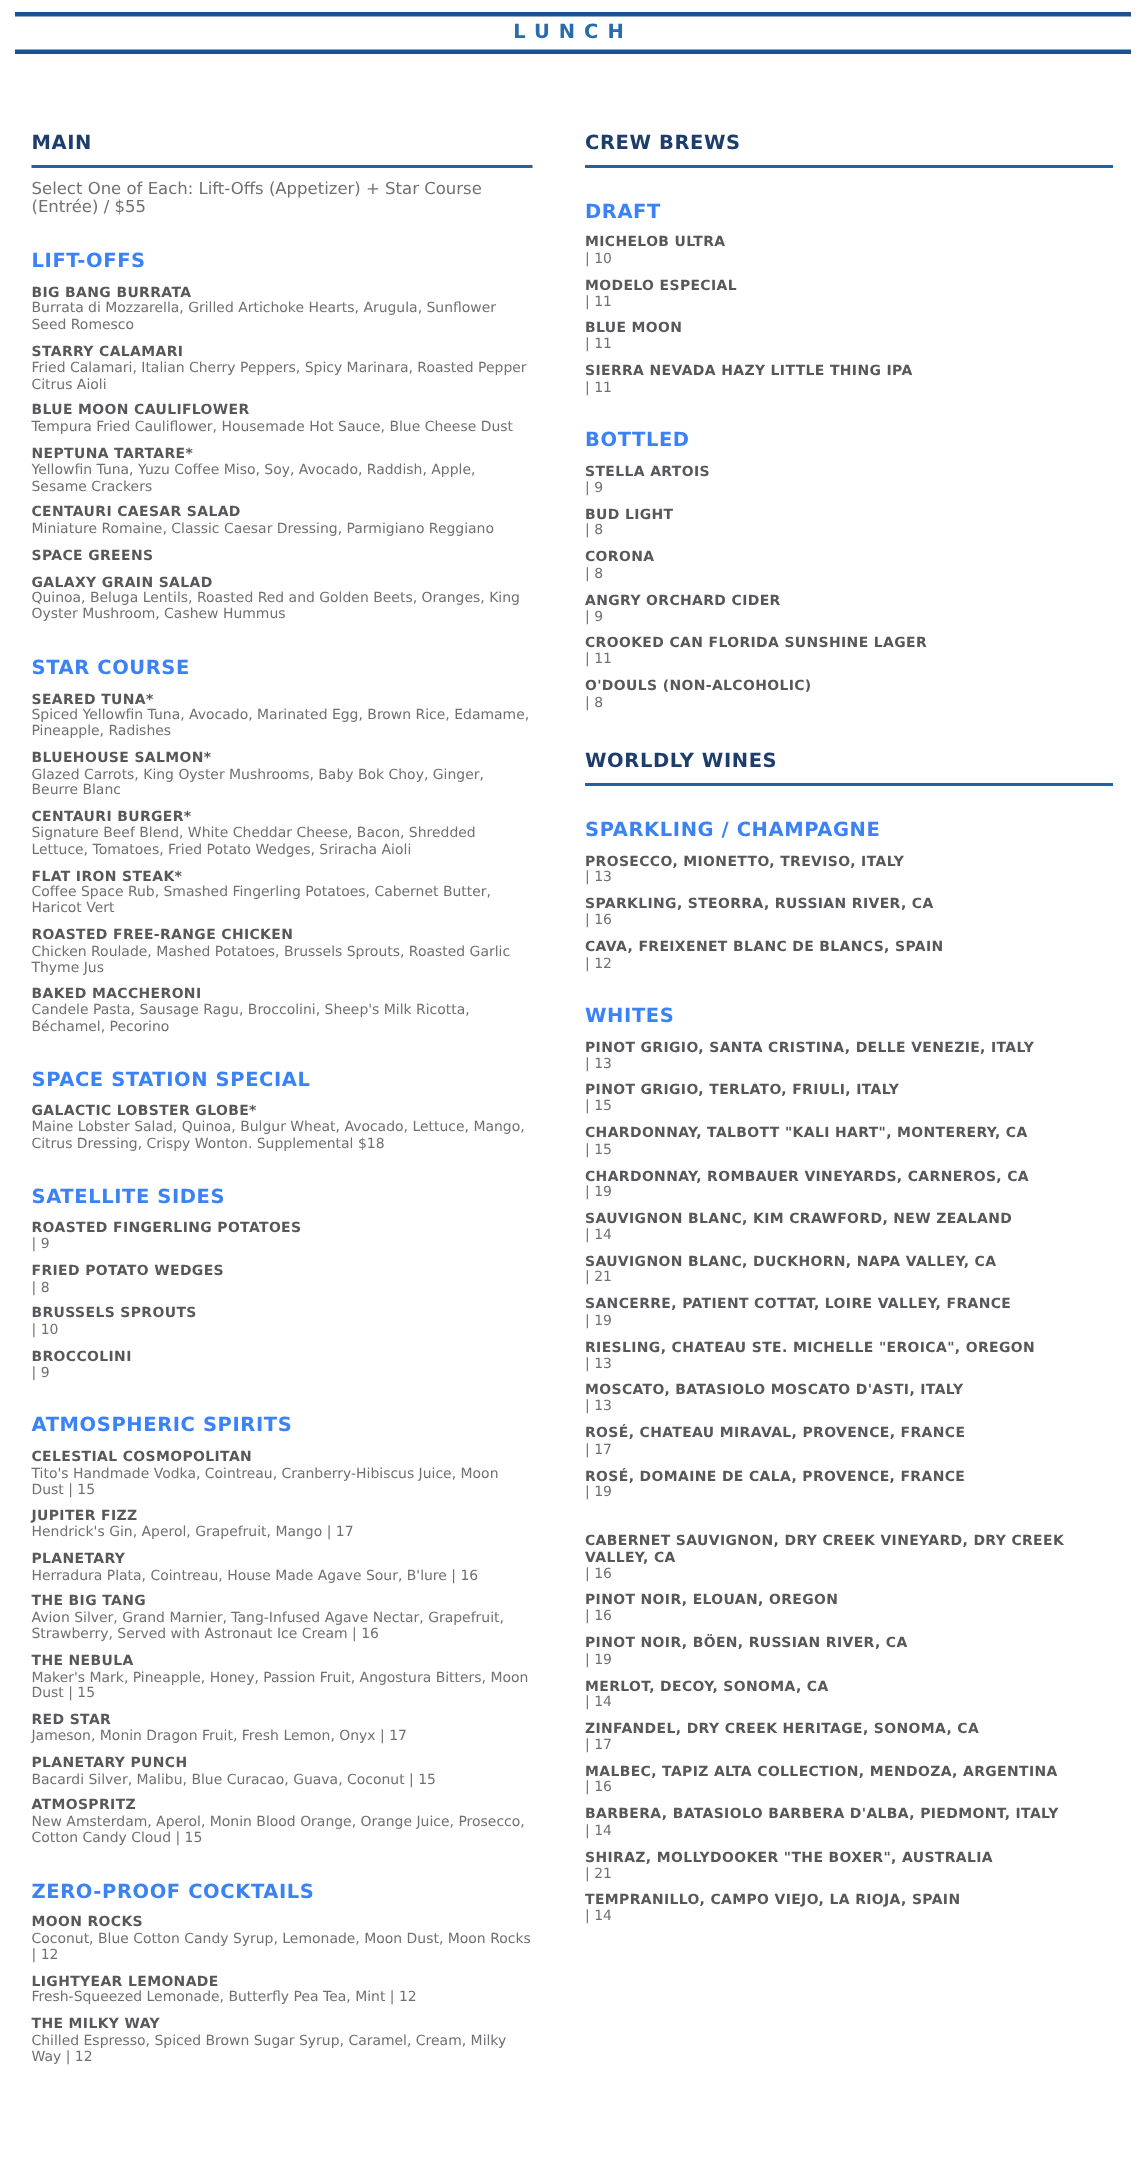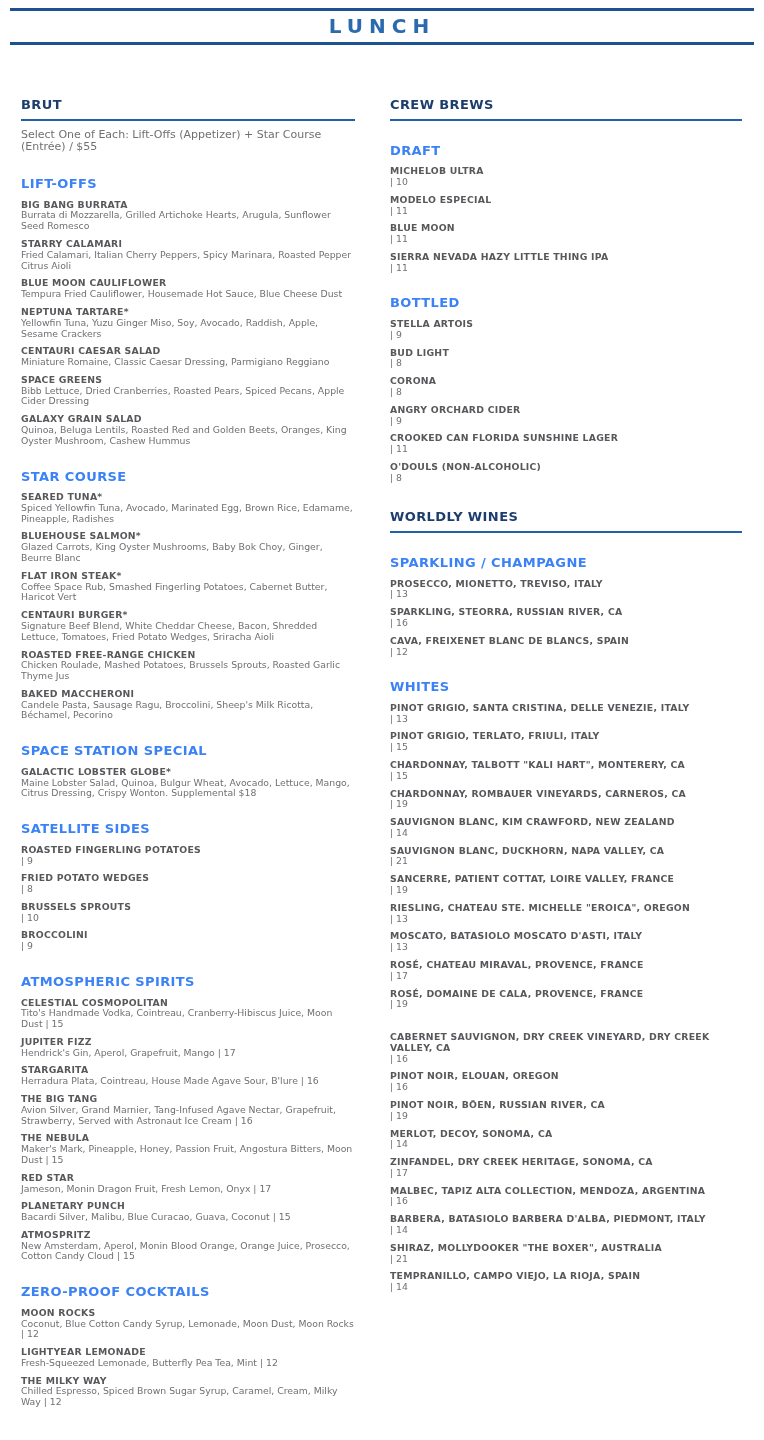--- a/index.html
+++ b/index.html
@@ -1,19 +1,19 @@
 <!DOCTYPE html>
 <html><head>
 <meta charset="utf-8">
 <style>
   * { margin:0; padding:0; box-sizing:border-box; }
   body { background:#fff; font-family:"DejaVu Sans","Liberation Sans",sans-serif; }
   .page { width:764px; height:1440px; background:#fff; overflow:hidden; position:relative; }
   .title-band { margin:8px 10px 0 10px; border-top:3px solid #1c528f; border-bottom:3px solid #1c528f; text-align:center; padding:3px 0 4px 0; }
-  .lunch-title { color:#2a6aae; font-size:20px; font-weight:bold; letter-spacing:6px; }
+  .lunch-title { color:#2a6aae; font-size:13px; font-weight:bold; letter-spacing:6px; }
   .columns { display:flex; padding:26px 22px 20px 21px; }
   .col-left { width:334px; margin-right:35px; }
   .col-right { width:352px; }
   .section { margin-top:22px; }
   .section:first-child { margin-top:0; }
   .section-title { font-size:13px; font-weight:bold; letter-spacing:0.4px; color:#3b82f6; margin-bottom:8px; line-height:1.2; }
   .section.major .section-title { color:#1d3e6d; border-bottom:2px solid #2061a8; padding-bottom:6px; margin-bottom:8px; }
   .section.major { margin-top:26px; }
   .section-note { font-size:11px; color:#6f7073; line-height:1.16; margin-top:2px; }
   .item { margin-bottom:7px; }
@@ -23,76 +23,75 @@
 </head>
 <body>
 
 <div class="page">
   <div class="title-band">
     <div class="lunch-title">LUNCH</div>
   </div>
   <div class="columns">
     <div class="col-left" id="col-left">
         <div class="section major">
-          <div class="section-title">BRUT</div>
+          <div class="section-title">MAIN</div>
           <div class="section-note">Select One of Each: Lift-Offs (Appetizer) + Star Course (Entrée) / $55</div>
         </div>
         <div class="section sub">
           <div class="section-title">LIFT-OFFS</div>
           <div class="items">
             <div class="item">
               <div class="item-name">BIG BANG BURRATA</div>
               <div class="item-desc">Burrata di Mozzarella, Grilled Artichoke Hearts, Arugula, Sunflower Seed Romesco</div>
             </div>
             <div class="item">
               <div class="item-name">STARRY CALAMARI</div>
               <div class="item-desc">Fried Calamari, Italian Cherry Peppers, Spicy Marinara, Roasted Pepper Citrus Aioli</div>
             </div>
             <div class="item">
               <div class="item-name">BLUE MOON CAULIFLOWER</div>
               <div class="item-desc">Tempura Fried Cauliflower, Housemade Hot Sauce, Blue Cheese Dust</div>
             </div>
             <div class="item">
               <div class="item-name">NEPTUNA TARTARE*</div>
-              <div class="item-desc">Yellowfin Tuna, Yuzu Ginger Miso, Soy, Avocado, Raddish, Apple, Sesame Crackers</div>
+              <div class="item-desc">Yellowfin Tuna, Yuzu Coffee Miso, Soy, Avocado, Raddish, Apple, Sesame Crackers</div>
             </div>
             <div class="item">
               <div class="item-name">CENTAURI CAESAR SALAD</div>
               <div class="item-desc">Miniature Romaine, Classic Caesar Dressing, Parmigiano Reggiano</div>
             </div>
             <div class="item">
               <div class="item-name">SPACE GREENS</div>
-              <div class="item-desc">Bibb Lettuce, Dried Cranberries, Roasted Pears, Spiced Pecans, Apple Cider Dressing</div>
             </div>
             <div class="item">
               <div class="item-name">GALAXY GRAIN SALAD</div>
               <div class="item-desc">Quinoa, Beluga Lentils, Roasted Red and Golden Beets, Oranges, King Oyster Mushroom, Cashew Hummus</div>
             </div>
           </div>
         </div>
         <div class="section sub">
           <div class="section-title">STAR COURSE</div>
           <div class="items">
             <div class="item">
               <div class="item-name">SEARED TUNA*</div>
               <div class="item-desc">Spiced Yellowfin Tuna, Avocado, Marinated Egg, Brown Rice, Edamame, Pineapple, Radishes</div>
             </div>
             <div class="item">
               <div class="item-name">BLUEHOUSE SALMON*</div>
               <div class="item-desc">Glazed Carrots, King Oyster Mushrooms, Baby Bok Choy, Ginger, Beurre Blanc</div>
             </div>
             <div class="item">
+              <div class="item-name">CENTAURI BURGER*</div>
+              <div class="item-desc">Signature Beef Blend, White Cheddar Cheese, Bacon, Shredded Lettuce, Tomatoes, Fried Potato Wedges, Sriracha Aioli</div>
+            </div>
+            <div class="item">
               <div class="item-name">FLAT IRON STEAK*</div>
               <div class="item-desc">Coffee Space Rub, Smashed Fingerling Potatoes, Cabernet Butter, Haricot Vert</div>
             </div>
             <div class="item">
-              <div class="item-name">CENTAURI BURGER*</div>
-              <div class="item-desc">Signature Beef Blend, White Cheddar Cheese, Bacon, Shredded Lettuce, Tomatoes, Fried Potato Wedges, Sriracha Aioli</div>
-            </div>
-            <div class="item">
               <div class="item-name">ROASTED FREE-RANGE CHICKEN</div>
               <div class="item-desc">Chicken Roulade, Mashed Potatoes, Brussels Sprouts, Roasted Garlic Thyme Jus</div>
             </div>
             <div class="item">
               <div class="item-name">BAKED MACCHERONI</div>
               <div class="item-desc">Candele Pasta, Sausage Ragu, Broccolini, Sheep's Milk Ricotta, Béchamel, Pecorino</div>
             </div>
           </div>
         </div>
         <div class="section sub">
@@ -130,21 +129,21 @@
           <div class="items">
             <div class="item">
               <div class="item-name">CELESTIAL COSMOPOLITAN</div>
               <div class="item-desc">Tito's Handmade Vodka, Cointreau, Cranberry-Hibiscus Juice, Moon Dust | 15</div>
             </div>
             <div class="item">
               <div class="item-name">JUPITER FIZZ</div>
               <div class="item-desc">Hendrick's Gin, Aperol, Grapefruit, Mango | 17</div>
             </div>
             <div class="item">
-              <div class="item-name">STARGARITA</div>
+              <div class="item-name">PLANETARY</div>
               <div class="item-desc">Herradura Plata, Cointreau, House Made Agave Sour, B'lure | 16</div>
             </div>
             <div class="item">
               <div class="item-name">THE BIG TANG</div>
               <div class="item-desc">Avion Silver, Grand Marnier, Tang-Infused Agave Nectar, Grapefruit, Strawberry, Served with Astronaut Ice Cream | 16</div>
             </div>
             <div class="item">
               <div class="item-name">THE NEBULA</div>
               <div class="item-desc">Maker's Mark, Pineapple, Honey, Passion Fruit, Angostura Bitters, Moon Dust | 15</div>
             </div>

